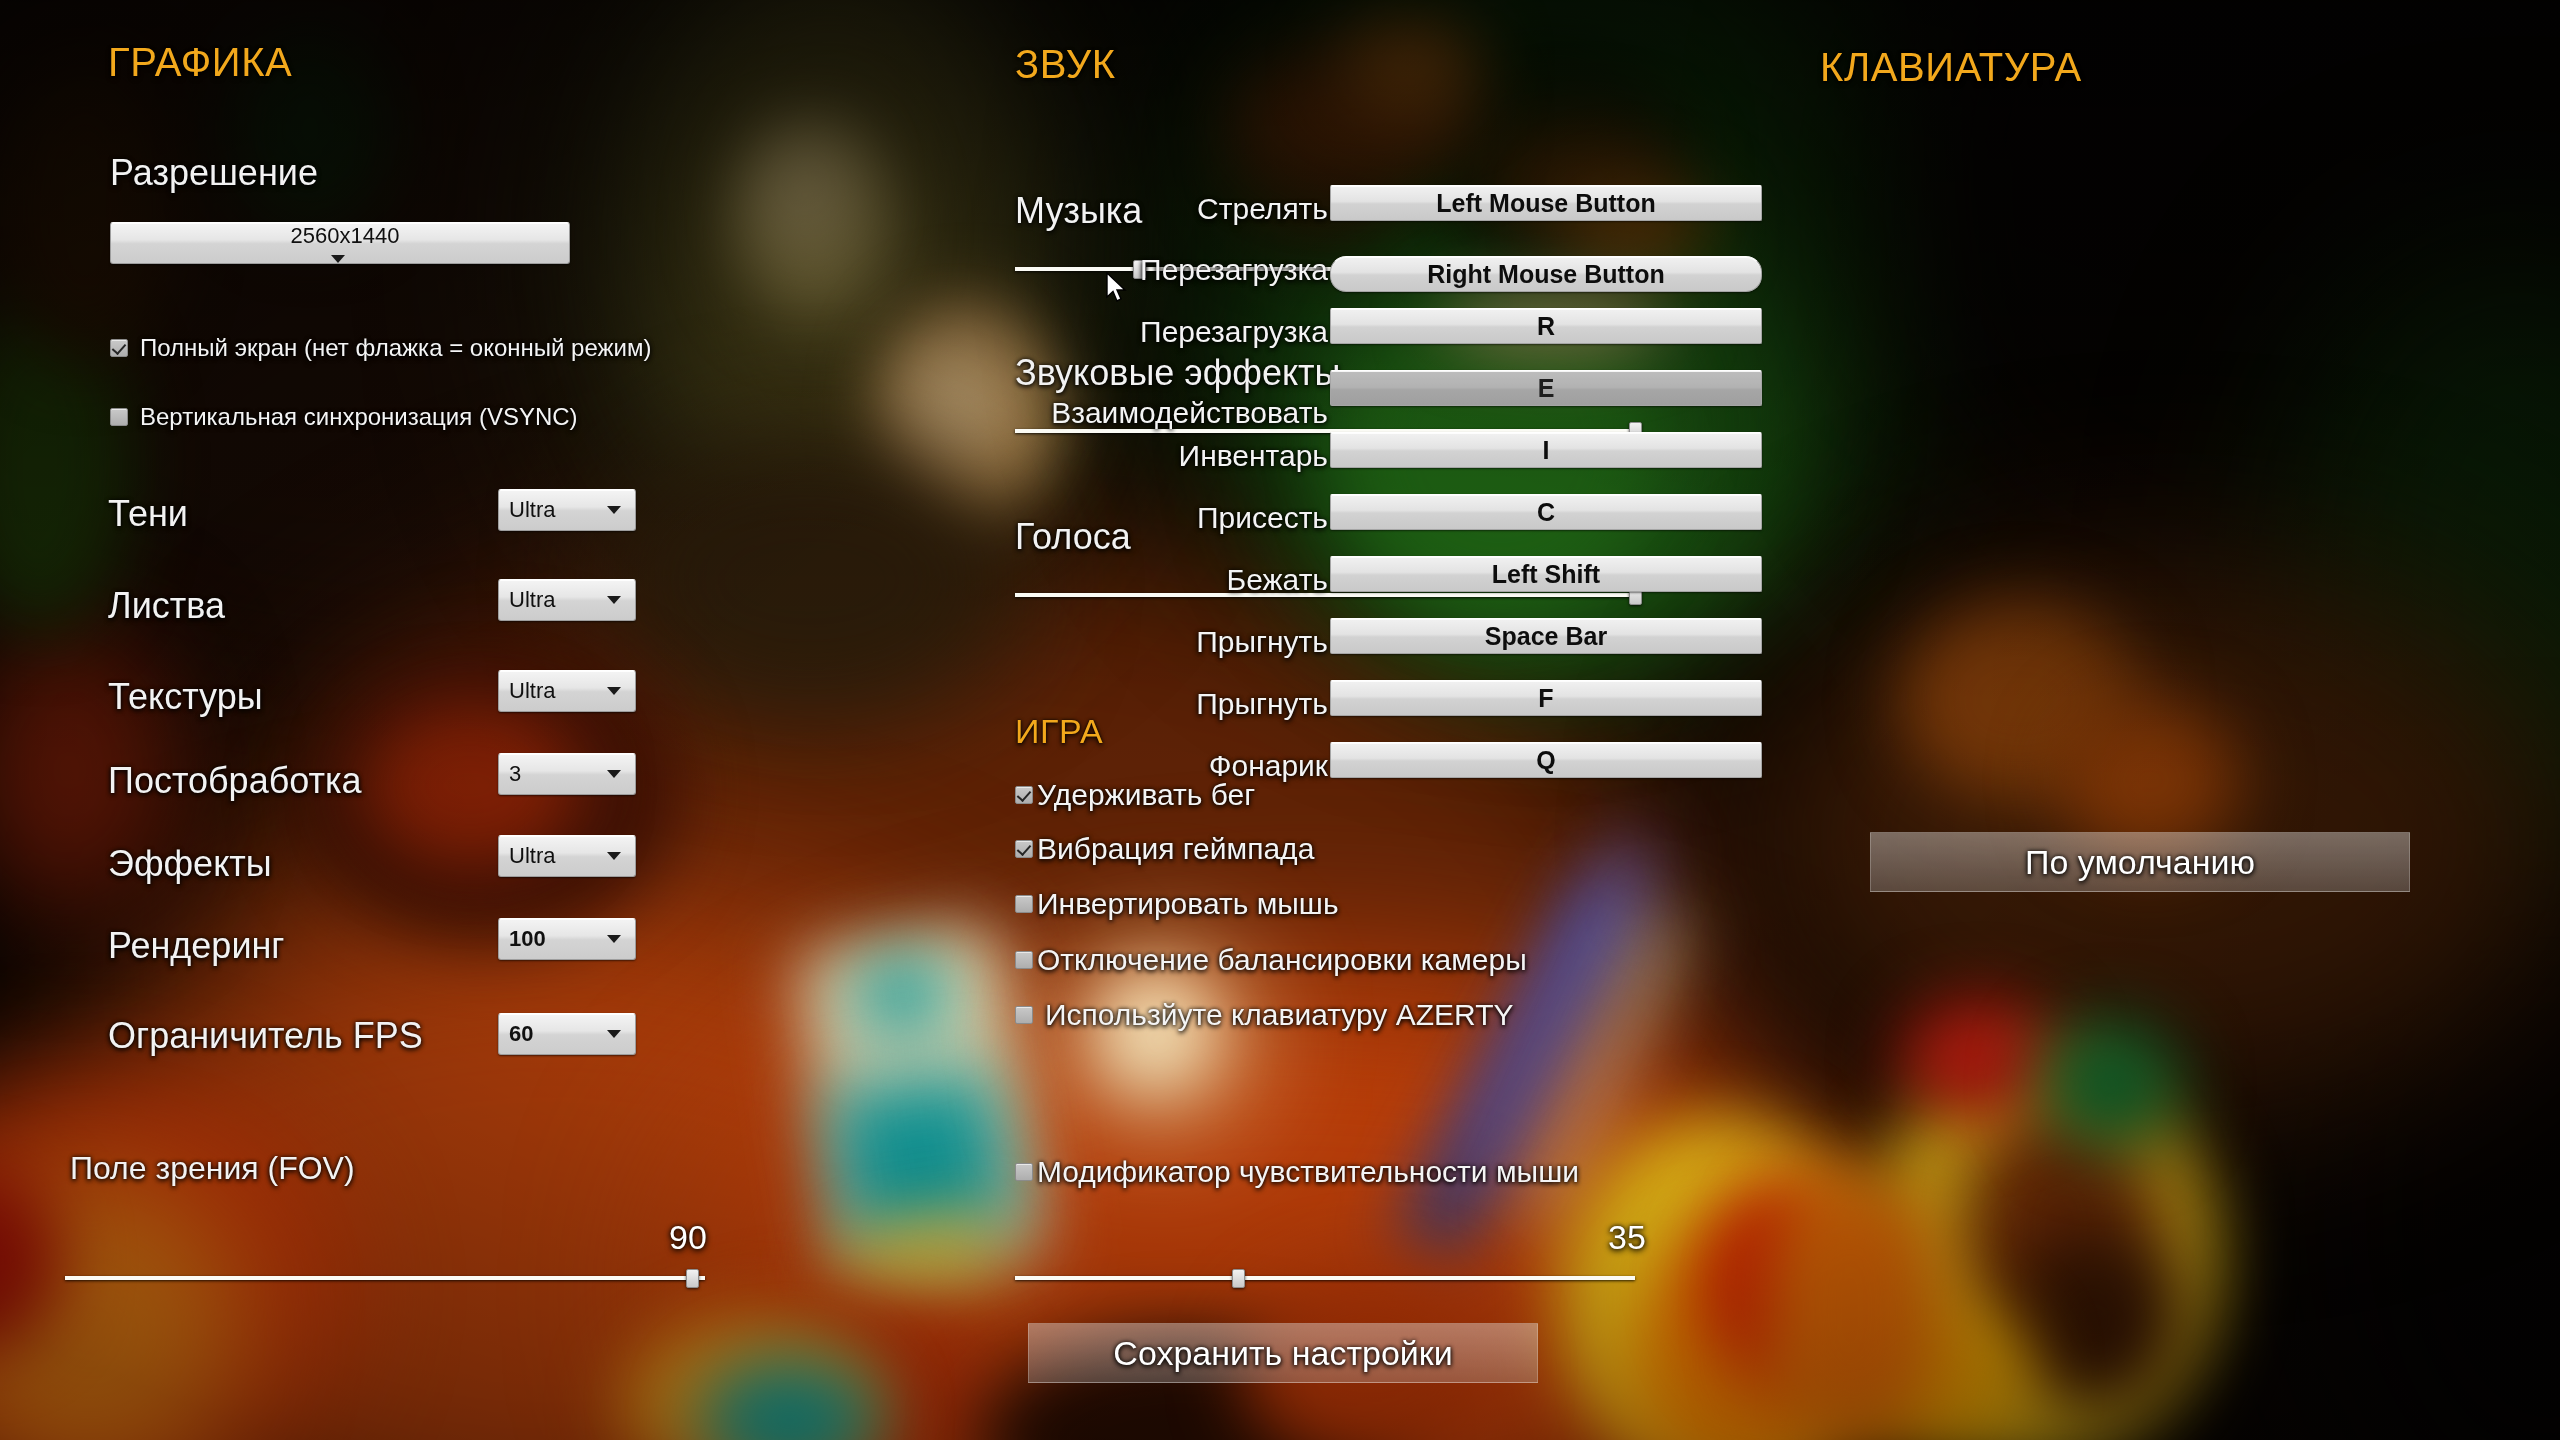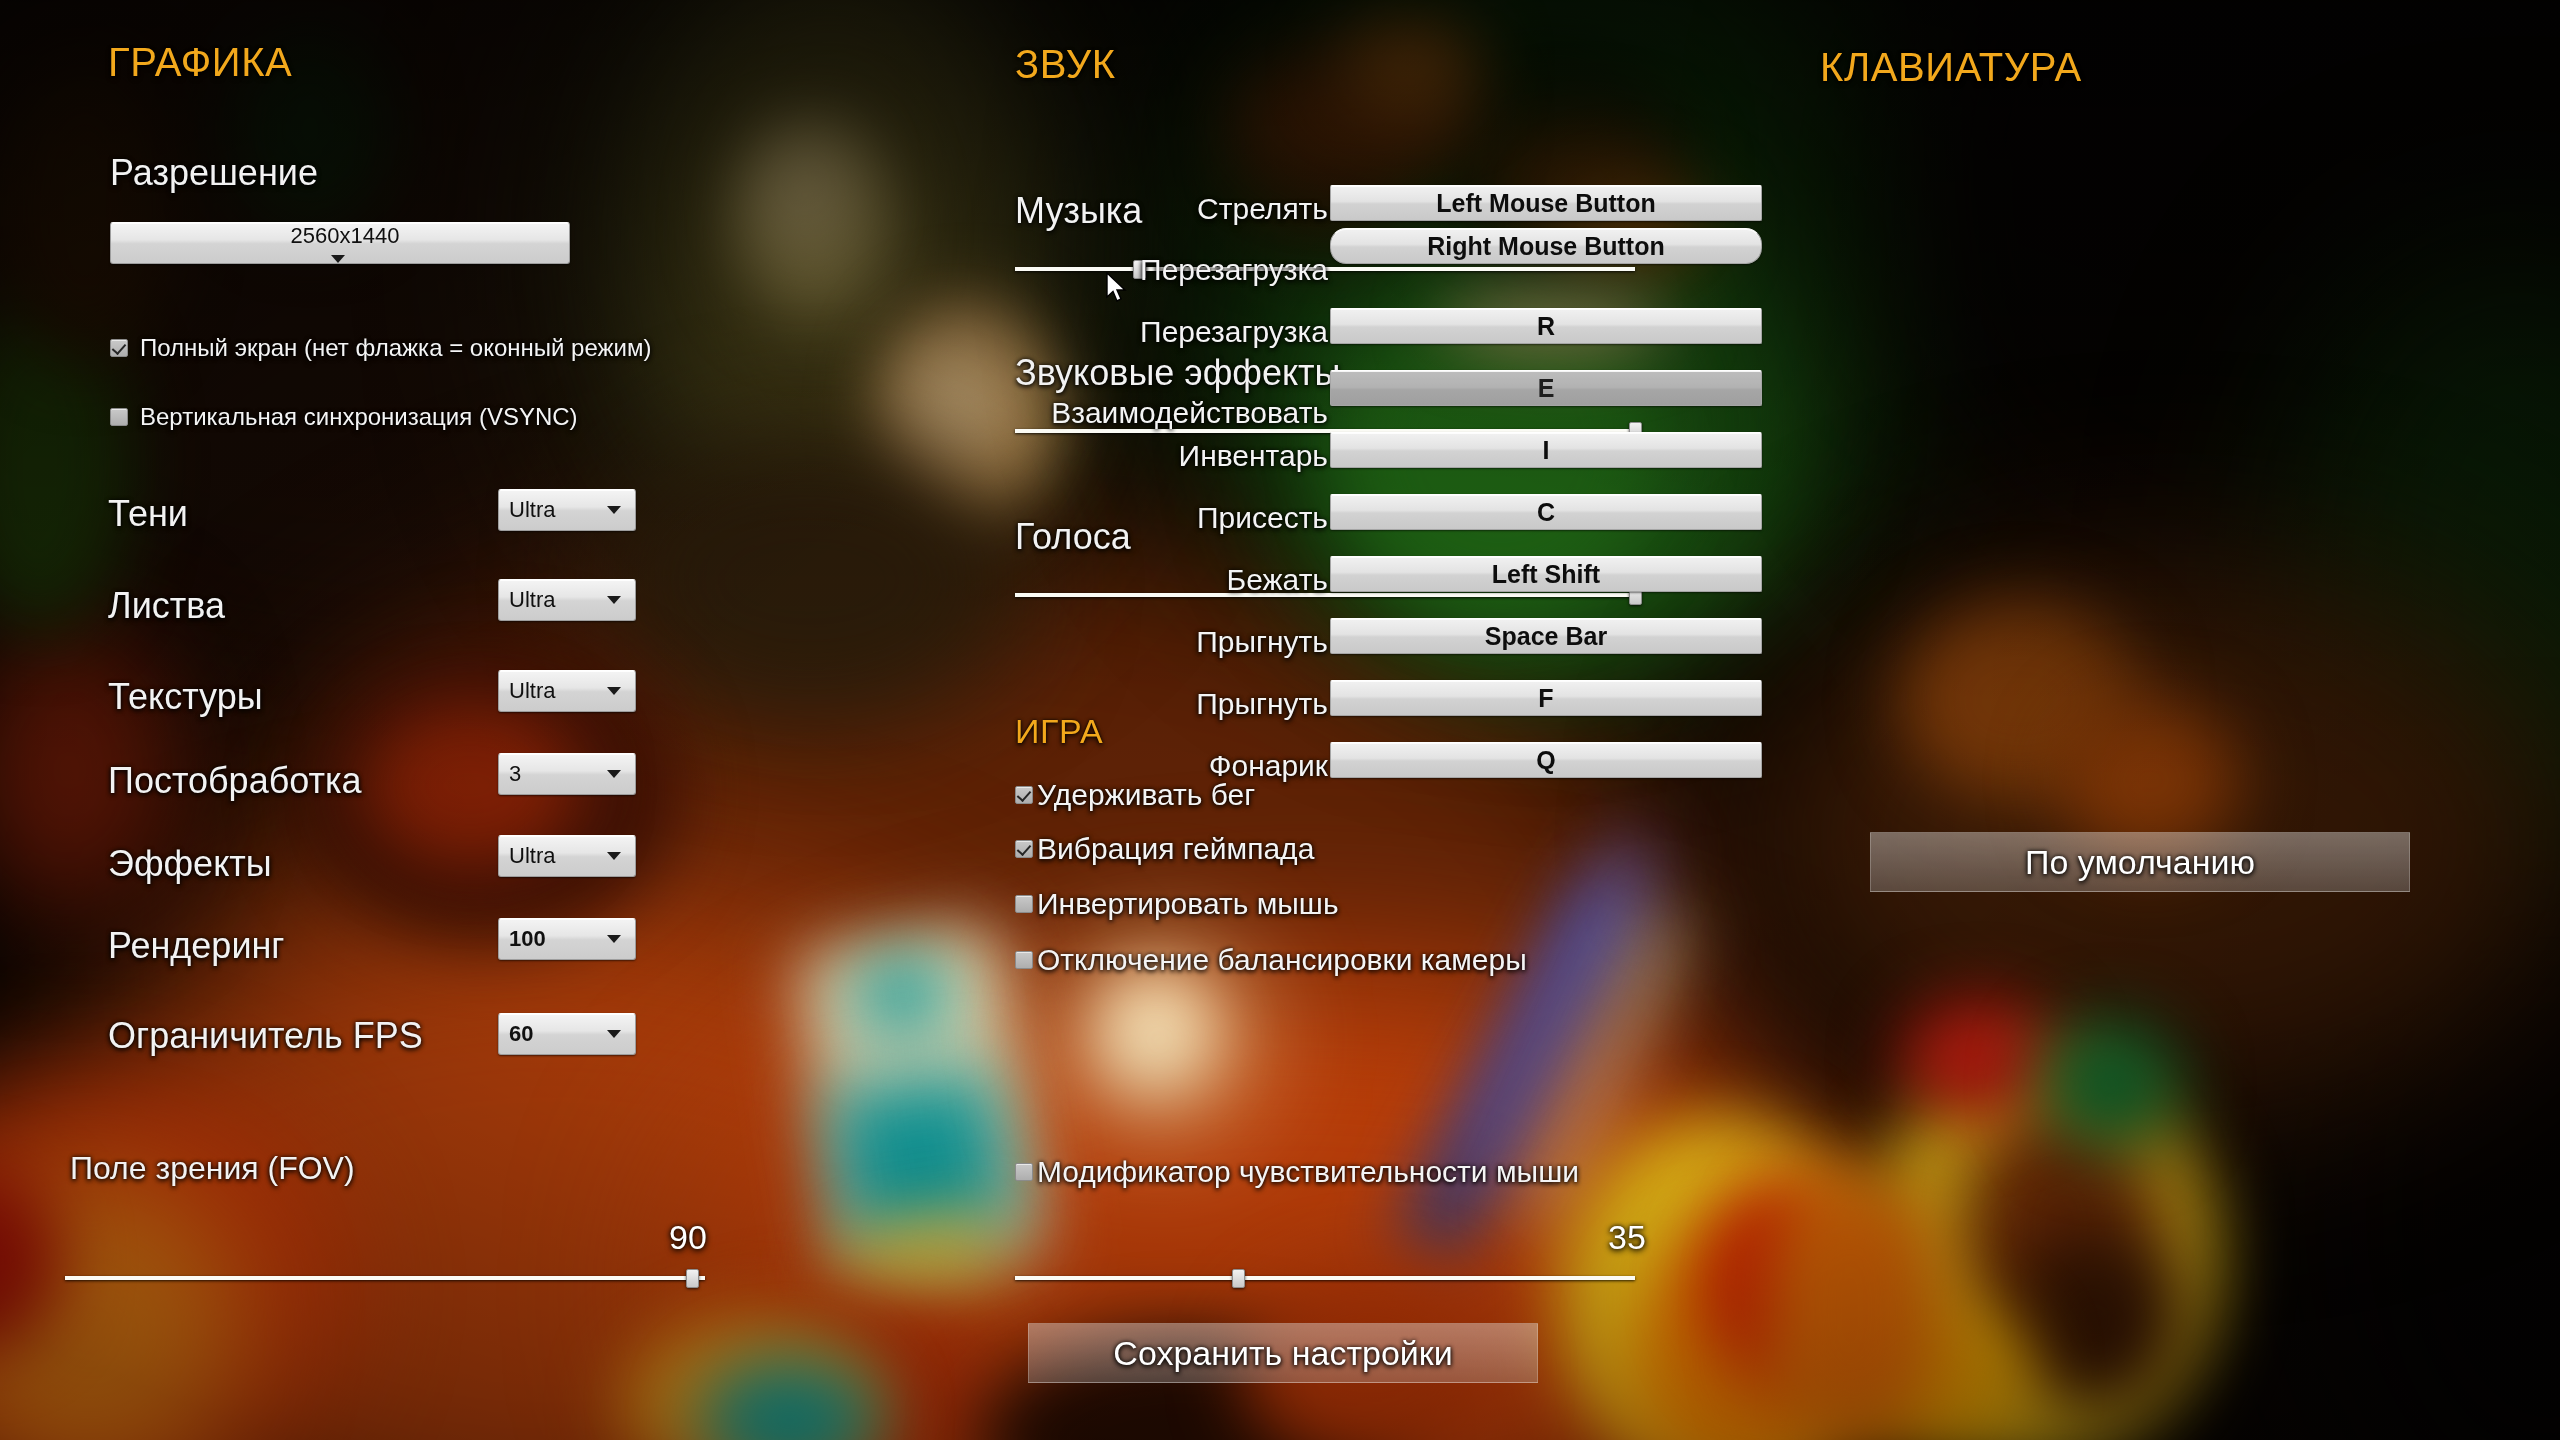--- a/index.html
+++ b/index.html
@@ -395,20 +395,24 @@
       <span class="cbtext">Вибрация геймпада</span>
     </div>
     <div class="cbrow" style="left:15px; top:887px; font-size:30px; gap:4px;">
       <span class="cbox"></span>
       <span class="cbtext">Инвертировать мышь</span>
     </div>
     <div class="cbrow" style="left:15px; top:943px; font-size:30px; gap:4px;">
       <span class="cbox"></span>
       <span class="cbtext">Отключение балансировки камеры</span>
     </div>
+    <div class="cbrow" style="left:15px; top:998px; font-size:30px; gap:12px;">
+      <span class="cbox"></span>
+      <span class="cbtext">Использйуте клавиатуру AZERTY</span>
+    </div>
 
     <div class="cbrow" style="left:15px; top:1155px; font-size:30px; gap:4px;">
       <span class="cbox"></span>
       <span class="cbtext">Модификатор чувствительности мыши</span>
     </div>
     <div class="slider-value" style="left:627px; top:1218px;">35</div>
     <div class="slider" style="left:15px; top:1265px; width:620px;">
       <div class="track"></div>
       <div class="knob" style="left:36%;"></div>
     </div>
@@ -420,21 +424,21 @@
 
   <div>
     <div class="section-title" style="left:1820px; top:45px;">КЛАВИАТУРА</div>
 
     <div class="kb-label" style="top:192px;">Стрелять</div>
     <div class="kb-btn" style="top:185px;">
       <span>Left Mouse Button</span>
     </div>
 
     <div class="kb-label" style="top:253px;">Перезагрузка</div>
-    <div class="kb-btn" style="top:228px;border-radius:16px;">
+    <div class="kb-btn" style="top:256px;border-radius:16px;">
       <span>Right Mouse Button</span>
     </div>
 
     <div class="kb-label" style="top:315px;">Перезагрузка</div>
     <div class="kb-btn" style="top:308px;">
       <span>R</span>
     </div>
 
     <div class="kb-label" style="top:377px;margin-top:19px;">Взаимодействовать</div>
     <div class="kb-btn hl" style="top:370px;">

